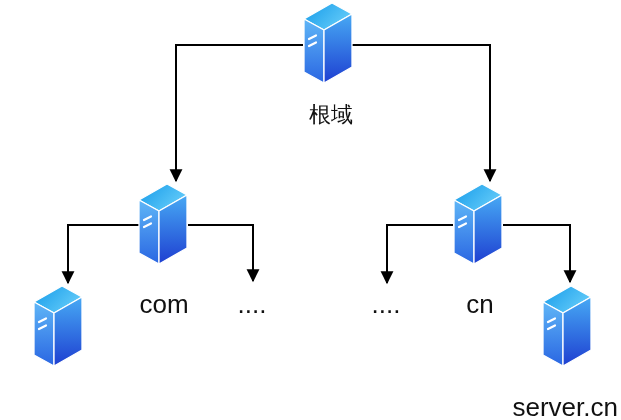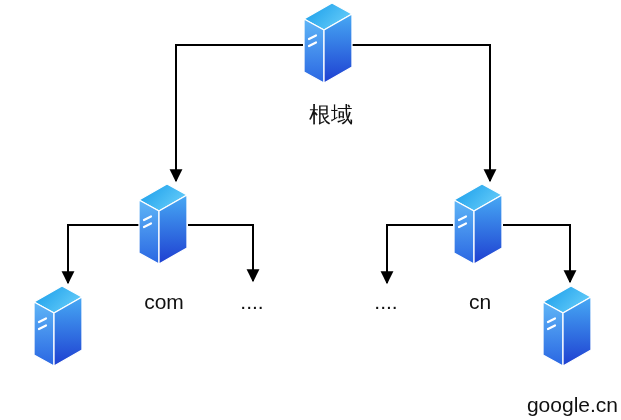--- a/index.html
+++ b/index.html
@@ -26,21 +26,21 @@
     height: 86px;
   }
   .icon-root      { left: 302px; top: 1px; }
   .icon-com       { left: 137px; top: 182px; }
   .icon-cn        { left: 452px; top: 182px; }
   .icon-servercom { left: 32px;  top: 284px; }
   .icon-googlecn  { left: 541px; top: 284px; }
 
   .label {
     position: absolute;
-    font-size: 21px;
+    font-size: 26px;
     color: #111111;
     white-space: nowrap;
     line-height: 1;
   }
   .label-root      { left: 331px; top: 104px; transform: translateX(-50%); font-size: 22px; }
   .label-com       { left: 164px; top: 291px; transform: translateX(-50%); }
   .label-cn        { left: 480px; top: 291px; transform: translateX(-50%); }
   .label-dots-left { left: 252px; top: 291px; transform: translateX(-50%); }
   .label-dots-right{ left: 386px; top: 291px; transform: translateX(-50%); }
   .label-servercom { left: 2px;  top: 394px; }
@@ -101,15 +101,15 @@
   </svg>
   <svg class="server icon-googlecn" viewBox="0 0 52 86">
     <use href="#server-shape"></use>
   </svg>
 
   <div class="label label-root">根域</div>
   <div class="label label-com">com</div>
   <div class="label label-dots-left">....</div>
   <div class="label label-dots-right">....</div>
   <div class="label label-cn">cn</div>
-  <div class="label label-googlecn">google.cn</div>
+  <div class="label label-googlecn">server.cn</div>
 
 </div>
 
 </body></html>

